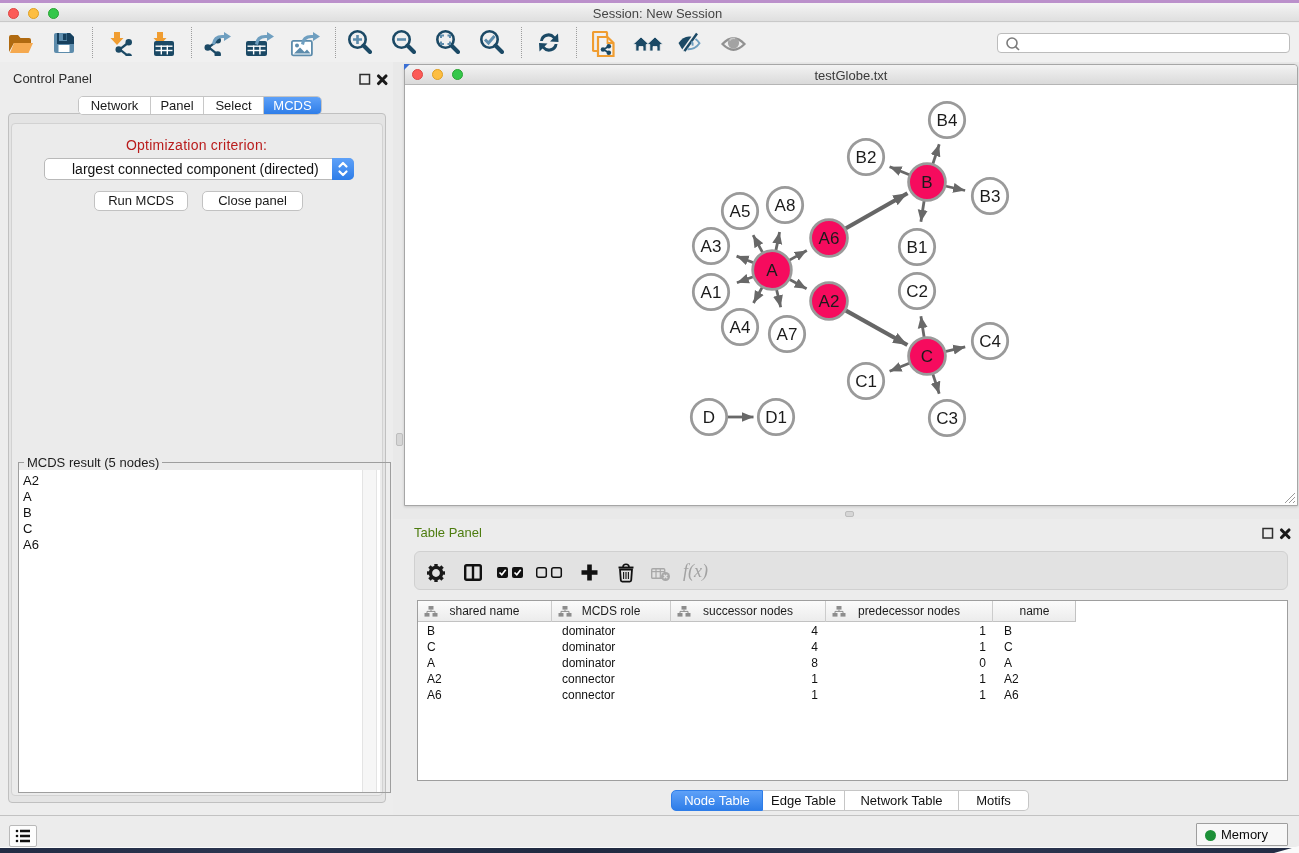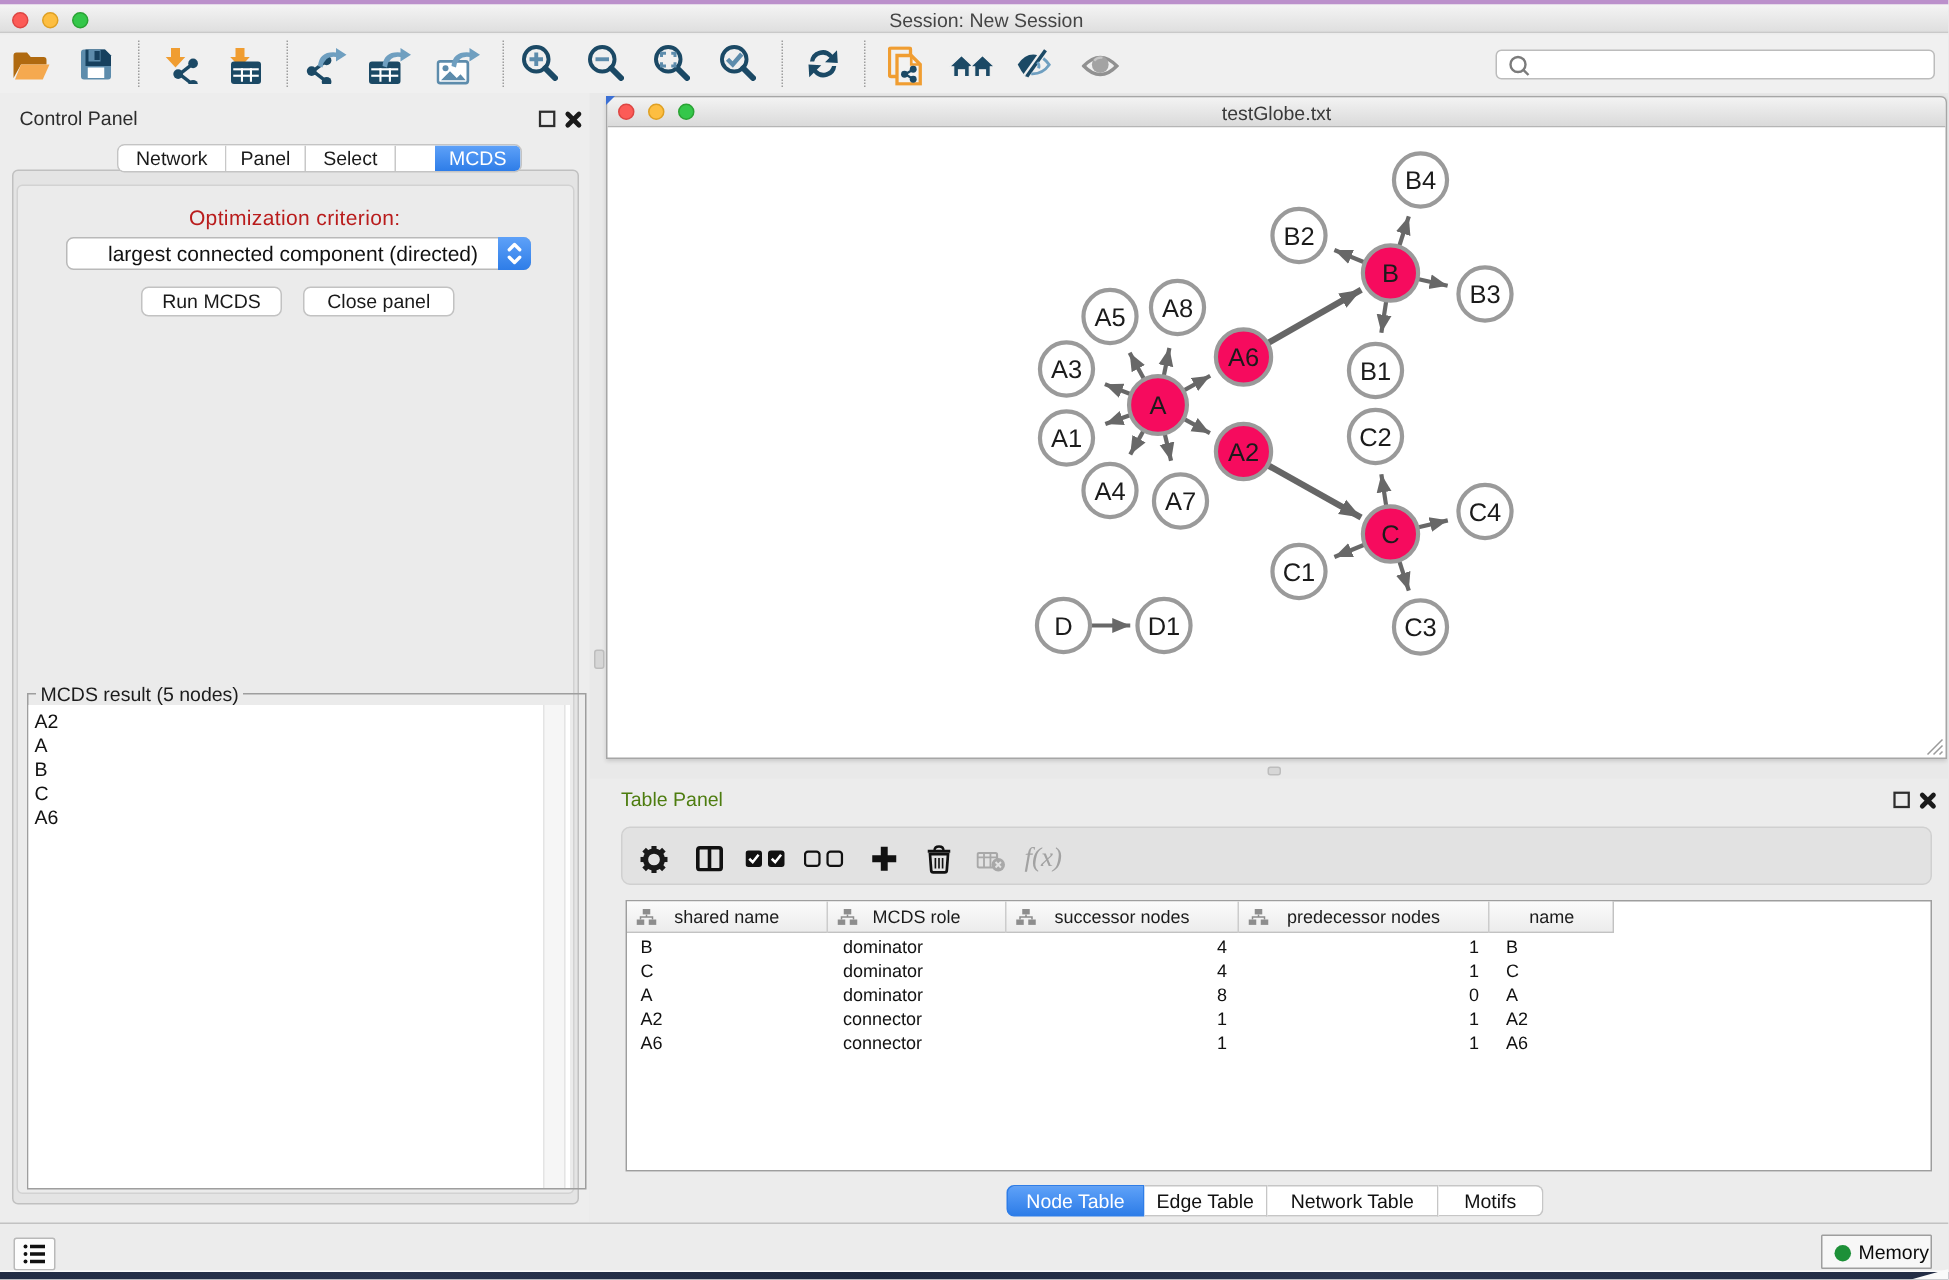--- a/index.html
+++ b/index.html
@@ -76,21 +76,21 @@
 .bt { position:absolute; top:271px; height:21px; border:1px solid #c6c6c6; background:#fff;
   font-size:13px; color:#111; text-align:center; line-height:19px; border-left:none; }
 .bt.first { border-left:1px solid #c6c6c6; border-radius:5px 0 0 5px; }
 .bt.last { border-radius:0 5px 5px 0; }
 .bt.sel { background:linear-gradient(#5ea1f8,#2e7de8); color:#fff; border-color:#2e7de8; }
 
 #statusbar { left:0; top:815px; width:1299px; height:33px; background:#ececec;
   border-top:1px solid #c2c2c2; }
 #listbtn { position:absolute; left:9px; top:9px; width:28px; height:22px; background:#fdfdfd;
   border:1px solid #b9b9b9; border-radius:2px; }
-#membtn { position:absolute; right:11px; top:7px; width:74px; height:23px; background:#f7f7f7;
+#membtn { position:absolute; right:11px; top:7px; width:92px; height:23px; background:#f7f7f7;
   border:1px solid #9e9e9e; border-radius:1px; font-size:13px; color:#0a0a0a;
   line-height:21px; padding-left:24px; }
 #membtn .dot { position:absolute; left:8px; top:5.5px; width:11px; height:11px;
   border-radius:50%; background:#1d9038; }
 #wp-bot { left:0; top:848px; width:1299px; height:5px;
   background:linear-gradient(90deg,#222c44,#2b3550 20%,#1f2940 45%,#2d3752 70%,#222c44); }
 #wp-line { left:0; top:847px; width:1299px; height:1px; background:#fbfbfb; }
 </style>
 </head>
 <body>
@@ -241,21 +241,21 @@
   <svg style="position:absolute;left:358px;top:10px" width="32" height="14" viewBox="0 0 32 14">
       <rect x="2" y="2.5" width="9.5" height="9.5" fill="none" stroke="#2e2e2e" stroke-width="1.5"></rect>
       <path d="M20.5 4 L28 11.5 M28 4 L20.5 11.5" stroke="#1a1a1a" stroke-width="3.1" stroke-linecap="round"></path>
     </svg>
   <div id="cp-outline"></div>
   <div id="cp-inner"></div>
   <div id="tabs">
     <div class="tab" style="width:72px;">Network</div>
     <div class="tab" style="width:53px;">Panel</div>
     <div class="tab" style="width:60px;">Select</div>
-    <div class="tab sel" style="width:57px;margin-left:26px;">MCDS</div>
+    <div class="tab sel" style="width:57px;">MCDS</div>
   </div>
   <div id="opt-label">Optimization criterion:</div>
   <div id="dropdown">largest connected component (directed)
     <div id="dd-step"><svg width="22" height="22" viewBox="0 0 22 22">
           <path d="M7.5 8.5 L11 5 L14.5 8.5" fill="none" stroke="#fff" stroke-width="2.2" stroke-linecap="round" stroke-linejoin="round"></path>
           <path d="M7.5 13.5 L11 17 L14.5 13.5" fill="none" stroke="#fff" stroke-width="2.2" stroke-linecap="round" stroke-linejoin="round"></path>
         </svg></div>
   </div>
   <div class="btn" style="left:94px;top:129px;width:94px;">Run MCDS</div>
   <div class="btn" style="left:202px;top:129px;width:101px;">Close panel</div>

